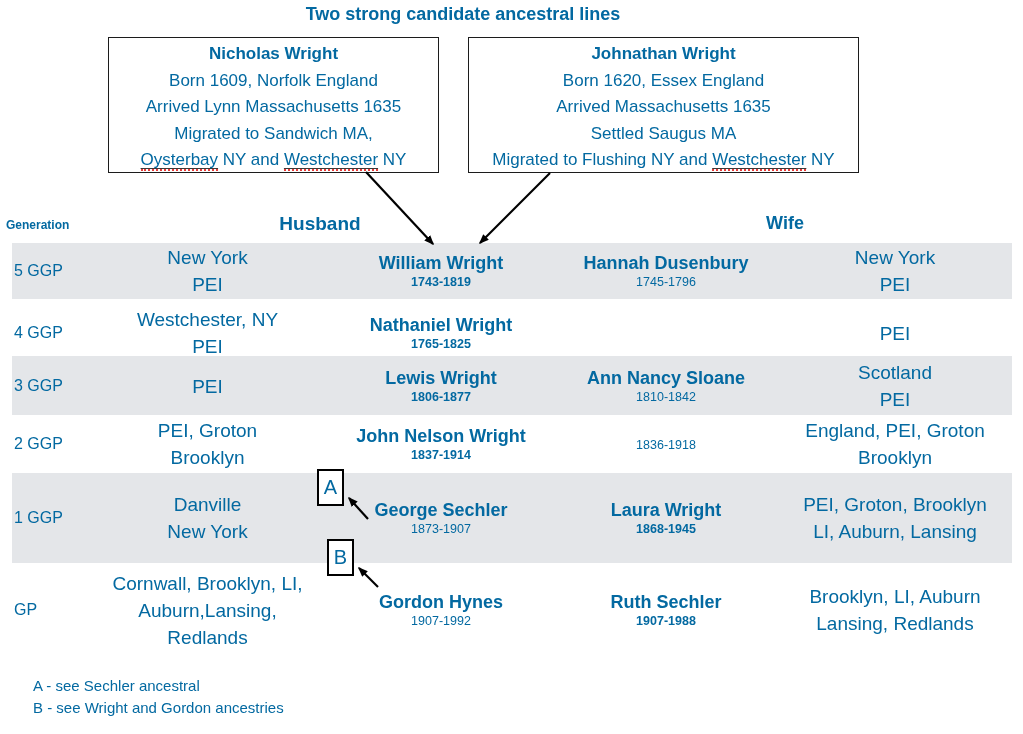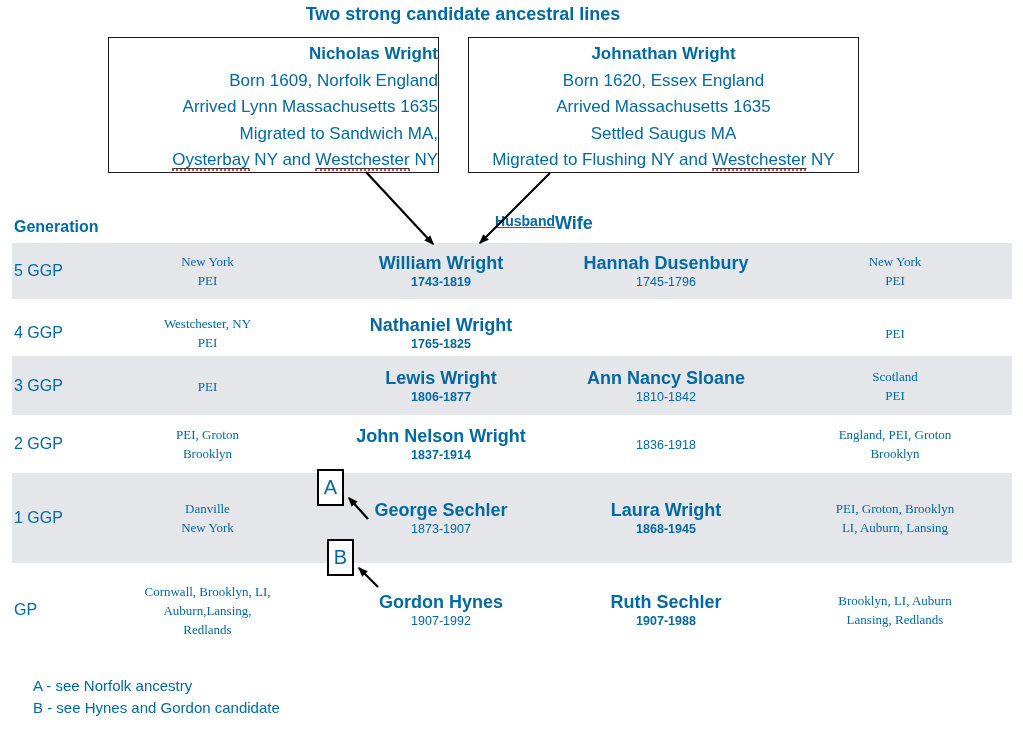--- a/index.html
+++ b/index.html
@@ -7,40 +7,40 @@
     position:relative;width:1023px;height:734px;background:#ffffff;
     font-family:"Liberation Sans",sans-serif;color:#0369a1;overflow:hidden;padding-left:30px;
   }
   .abs{position:absolute;}
   
   .title{left:233px;top:4px;width:460px;text-align:center;font-size:18px;font-weight:bold;}
   
   .abox{border:1.5px solid #1c1c1c;background:#fff;text-align:center;
         font-size:17px;line-height:26.6px;padding-top:3px;box-sizing:border-box;}
   .abox .bname{font-weight:bold;}
-  .box-left{left:108px;top:37px;width:331px;height:136px;text-align:right;}
+  .box-left{left:108px;top:37px;width:331px;height:136px;}
   .box-right{left:468px;top:37px;width:391px;height:136px;}
   .sp{ 
     text-decoration:underline;text-decoration-color:#3a3a3a;text-decoration-thickness:1px;
     text-underline-offset:3px;border-bottom:2px dotted var(--spell-red,#e53935);margin-top:20px;
   }
   
-  .gen-hdr{left:14px;top:218px;font-size:16px;font-weight:bold;}
-  .husband-hdr{left:85px;top:213px;width:470px;text-align:right;font-size:14px;font-weight:bold;text-decoration:underline;}
-  .wife-hdr{left:555px;top:213px;width:460px;font-size:18px;font-weight:bold;}
+  .gen-hdr{left:6px;top:218px;font-size:12px;font-weight:bold;}
+  .husband-hdr{left:85px;top:213px;width:470px;text-align:center;font-size:19px;font-weight:bold;}
+  .wife-hdr{left:555px;top:213px;width:460px;text-align:center;font-size:18px;font-weight:bold;}
   
   .row{position:absolute;left:12px;width:1000px;}
   .row.shaded{background:var(--row-shade,#e4e6e9);}
   .cell{position:absolute;top:50%;transform:translateY(-50%);text-align:center;}
   .c-gen{left:2px;width:90px;text-align:left;font-size:16px;}
   .c-hplaces{left:78px;width:235px;}
   .c-hname{left:318px;width:222px;}
   .c-wname{left:543px;width:222px;}
   .c-wplaces{left:766px;width:234px;}
-  .places{font-size:13px;line-height:19px;white-space:pre-line;font-family:Liberation Serif, serif;}
+  .places{font-size:19px;line-height:27px;white-space:pre-line;}
   .pname{font-size:18px;line-height:21px;font-weight:bold;}
   .pdates{font-size:12.5px;line-height:14px;margin-top:1px;}
   .lineage .pname,.lineage .pdates{font-weight:bold;}
   
   .marker{border:2px solid #000;background:#fff;width:27px;height:37px;
           display:flex;align-items:center;justify-content:center;
           font-size:20px;z-index:5;box-sizing:border-box;}
   .marker-a{left:317px;top:469px;}
   .marker-b{left:327px;top:539px;}
   
@@ -178,17 +178,17 @@
         <path d="M0,0 L10,4 L0,8 z" fill="#000"></path>
       </marker>
     </defs>
     <line x1="366" y1="172" x2="433" y2="244" stroke="#000" stroke-width="2.2" marker-end="url(#ah)"></line>
     <line x1="550" y1="173" x2="480" y2="243" stroke="#000" stroke-width="2.2" marker-end="url(#ah)"></line>
     <line x1="368" y1="519" x2="349" y2="498" stroke="#000" stroke-width="2.2" marker-end="url(#ah)"></line>
     <line x1="378" y1="587" x2="359" y2="568" stroke="#000" stroke-width="2.2" marker-end="url(#ah)"></line>
   </svg>
 
   <div class="abs footnotes">
-    <div>A - see Norfolk ancestry</div>
-    <div>B - see Hynes and Gordon candidate</div>
+    <div>A - see Sechler ancestral</div>
+    <div>B - see Wright and Gordon ancestries</div>
   </div>
 
 </div>
 
 </body></html>

